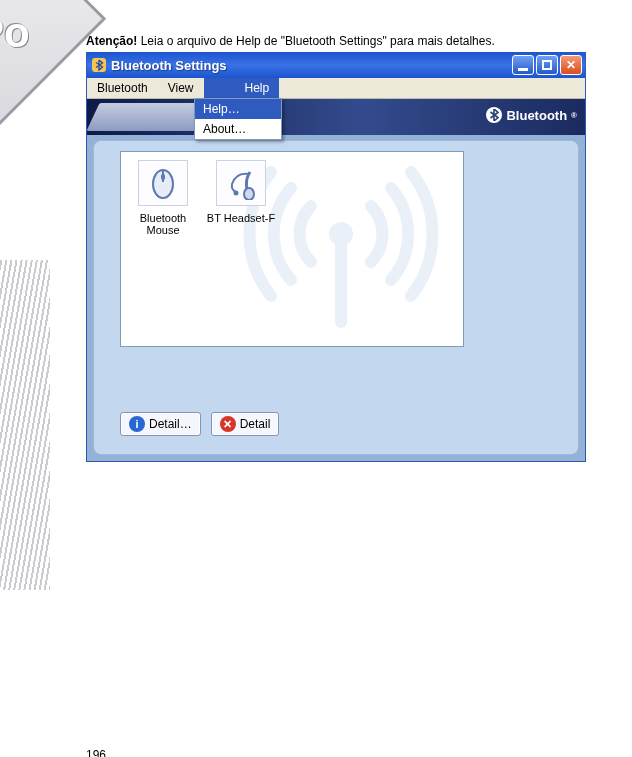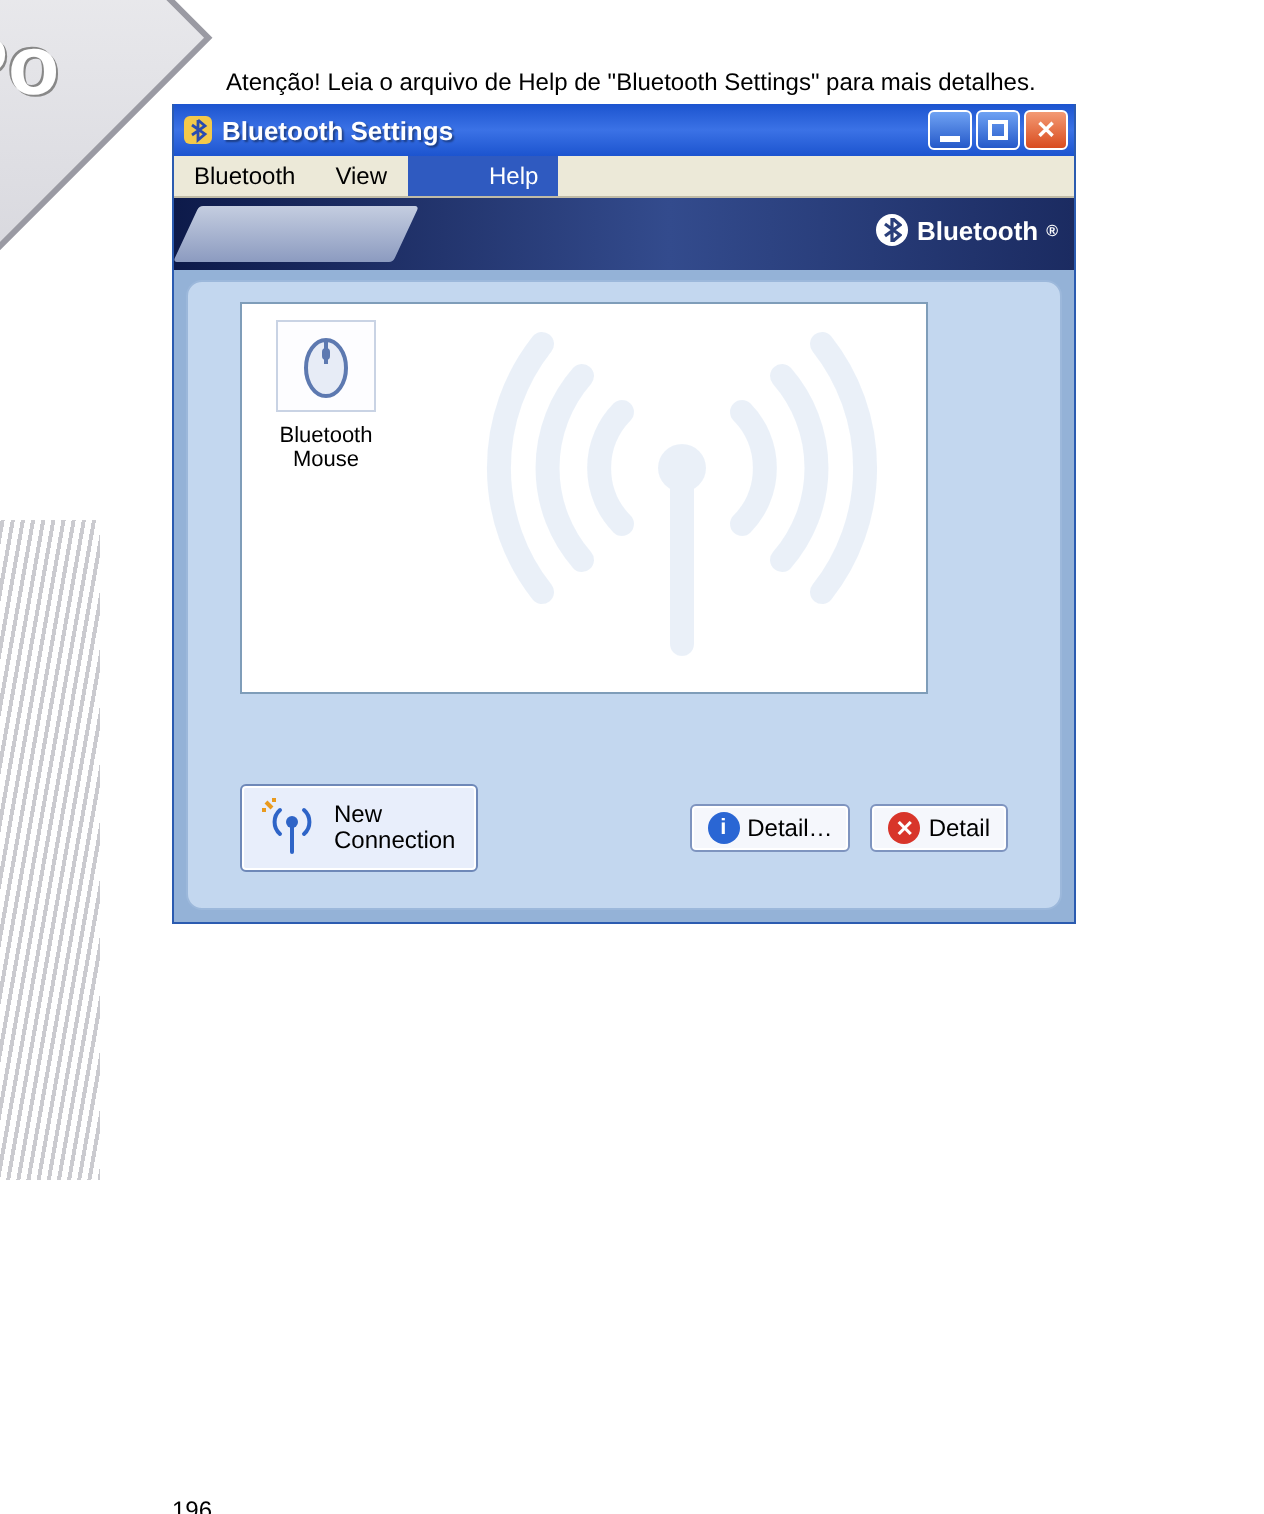--- a/index.html
+++ b/index.html
@@ -53,35 +53,35 @@
     font-family: "Trebuchet MS", sans-serif;
   }
   
   .caption {
     position: absolute;
     left: 86px;
     top: 34px;
     font-size: 12px;
     color: #000;
   }
-  .caption .strong { font-weight: normal; margin-left: 27px; }
+  .caption .strong { font-weight: bold; }
   .pagenum {
     position: absolute;
     left: 86px;
     top: 718px;
     font-size: 12px;
     color: #000;
     margin-top: 30px;
   }
   
   .window {
     position: absolute;
     left: 86px;
     top: 52px;
-    width: 452px;
+    width: 500px;
     height: 410px;
     background: #94b2d7;
     border: 1px solid #2b5bb0;
     border-top: none;
     box-sizing: border-box;
   }
   .titlebar {
     height: 26px;
     background: linear-gradient(#1c54cf,#3b72e6 50%,#1c54cf);
     display: flex;
@@ -292,20 +292,24 @@
       <div class="btglyph">
         <svg width="10" height="12" viewBox="0 0 10 12">
             <path d="M5 0 V12 L9 8.5 L1.5 3 M5 0 L9 3.5 L1.5 9" stroke="#2a3f7a" stroke-width="1.6" fill="none"></path>
           </svg>
       </div>
       <span>Bluetooth</span>
         <span style="font-size:8px;vertical-align:super;">®</span>
     </div>
   </div>
 
+  <div class="dropdown">
+    <div class="ddrow sel">Help…</div>
+    <div class="ddrow">About…</div>
+  </div>
 
   <div class="client">
 
     <div class="listpanel">
       <svg class="watermark" viewBox="0 0 220 180">
         <g fill="none" stroke="#8fb2dd" stroke-width="12" stroke-linecap="round">
           <path d="M110 160 V80"></path>
           <circle cx="110" cy="72" r="12" fill="#8fb2dd" stroke="none"></circle>
           <path d="M80 100 A40 40 0 0 1 80 44"></path>
           <path d="M140 100 A40 40 0 0 0 140 44"></path>
@@ -320,44 +324,34 @@
         <div class="deviconbox">
           <svg width="28" height="34" viewBox="0 0 28 34">
             <ellipse cx="14" cy="18" rx="10" ry="14" fill="#e7ecf6" stroke="#5d79b0" stroke-width="2"></ellipse>
             <line x1="14" y1="4" x2="14" y2="16" stroke="#5d79b0" stroke-width="2"></line>
             <rect x="12" y="8" width="4" height="6" rx="2" fill="#5d79b0"></rect>
           </svg>
         </div>
         <div style="white-space:pre-line;">Bluetooth<br>Mouse</div>
       </div>
 
+      <div class="devitem dev2">
+        <div class="deviconbox">
+          <svg width="30" height="34" viewBox="0 0 30 34">
+            <path d="M24 6 A14 18 0 0 0 24 30" fill="none" stroke="#5d79b0" stroke-width="3"></path>
+            <ellipse cx="23" cy="28" rx="5" ry="6" fill="#cfd9ee" stroke="#5d79b0" stroke-width="2"></ellipse>
+            <path d="M23 8 Q10 6 6 18 Q5 24 10 26" fill="none" stroke="#5d79b0" stroke-width="2"></path>
+            <circle cx="10" cy="27" r="2.5" fill="#5d79b0"></circle>
+          </svg>
+        </div>
+        <div>BT Headset-F</div>
+      </div>
     </div>
 
     <div class="bottom-buttons">
-      <div class="bigbtn">
-        <div class="ic">
-          <svg width="30" height="30" viewBox="0 0 30 30">
-            <g stroke="#2e64c7" stroke-width="2" fill="none" stroke-linecap="round">
-              <path d="M15 27 V14"></path>
-              <circle cx="15" cy="12" r="3" fill="#2e64c7" stroke="none"></circle>
-              <path d="M9 18 A8 8 0 0 1 9 6"></path>
-              <path d="M21 18 A8 8 0 0 0 21 6"></path>
-            </g>
-            <g stroke="#e99a1f" stroke-width="2">
-              <line x1="5" y1="5" x2="2" y2="2"></line>
-                <line x1="6" y1="2" x2="6" y2="-1"></line>
-                <line x1="2" y1="6" x2="-1" y2="6"></line>
-            </g>
-          </svg>
-        </div>
-        <div>
-          <div>New</div>
-          <div>Connection</div>
-        </div>
-      </div>
 
       <div class="smallbtns">
         <div class="smallbtn">
           <div class="circleic info">i</div>
           <span>Detail…</span>
         </div>
         <div class="smallbtn">
           <div class="circleic del">✕</div>
           <span>Detail</span>
         </div>

